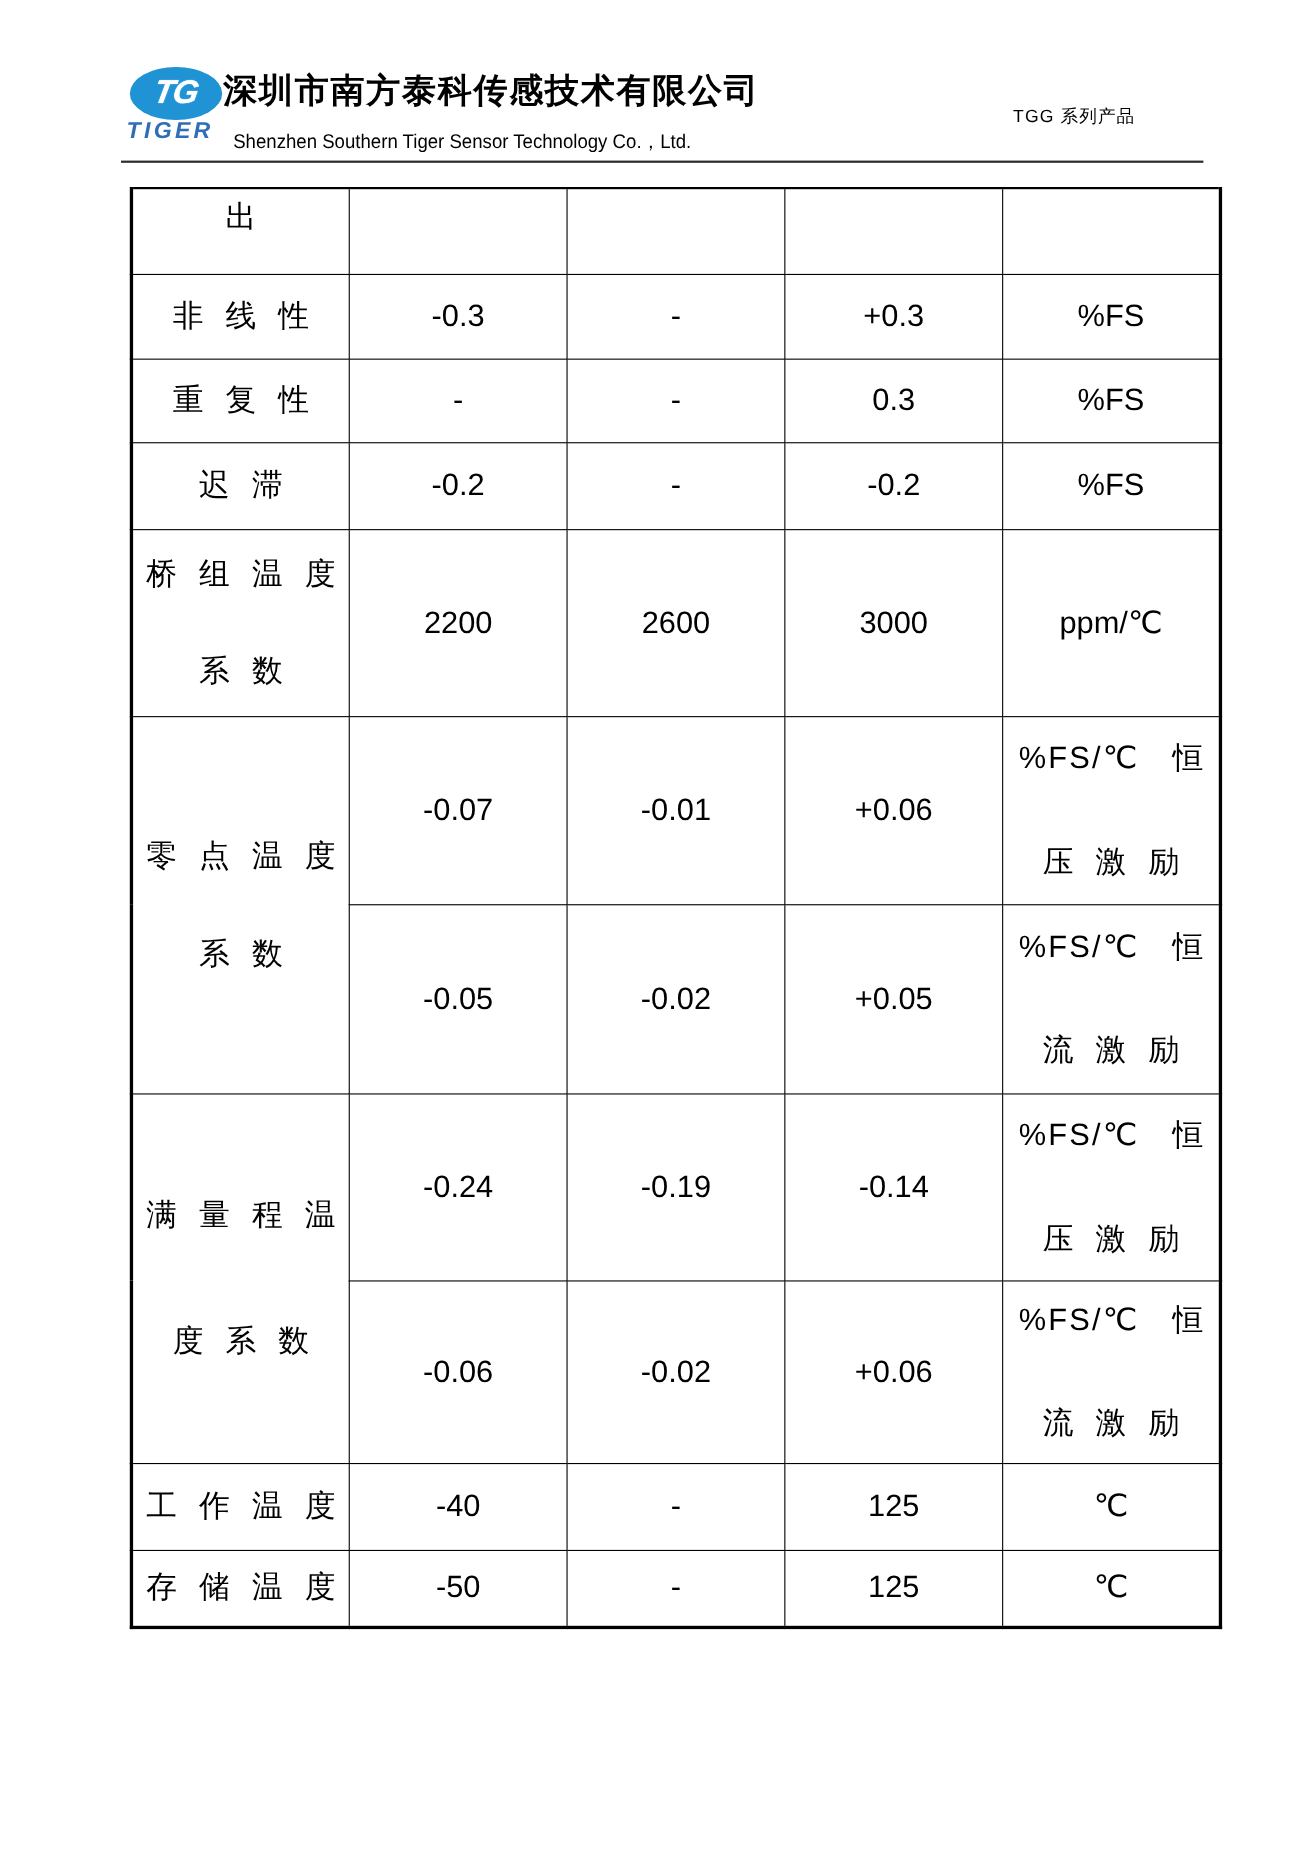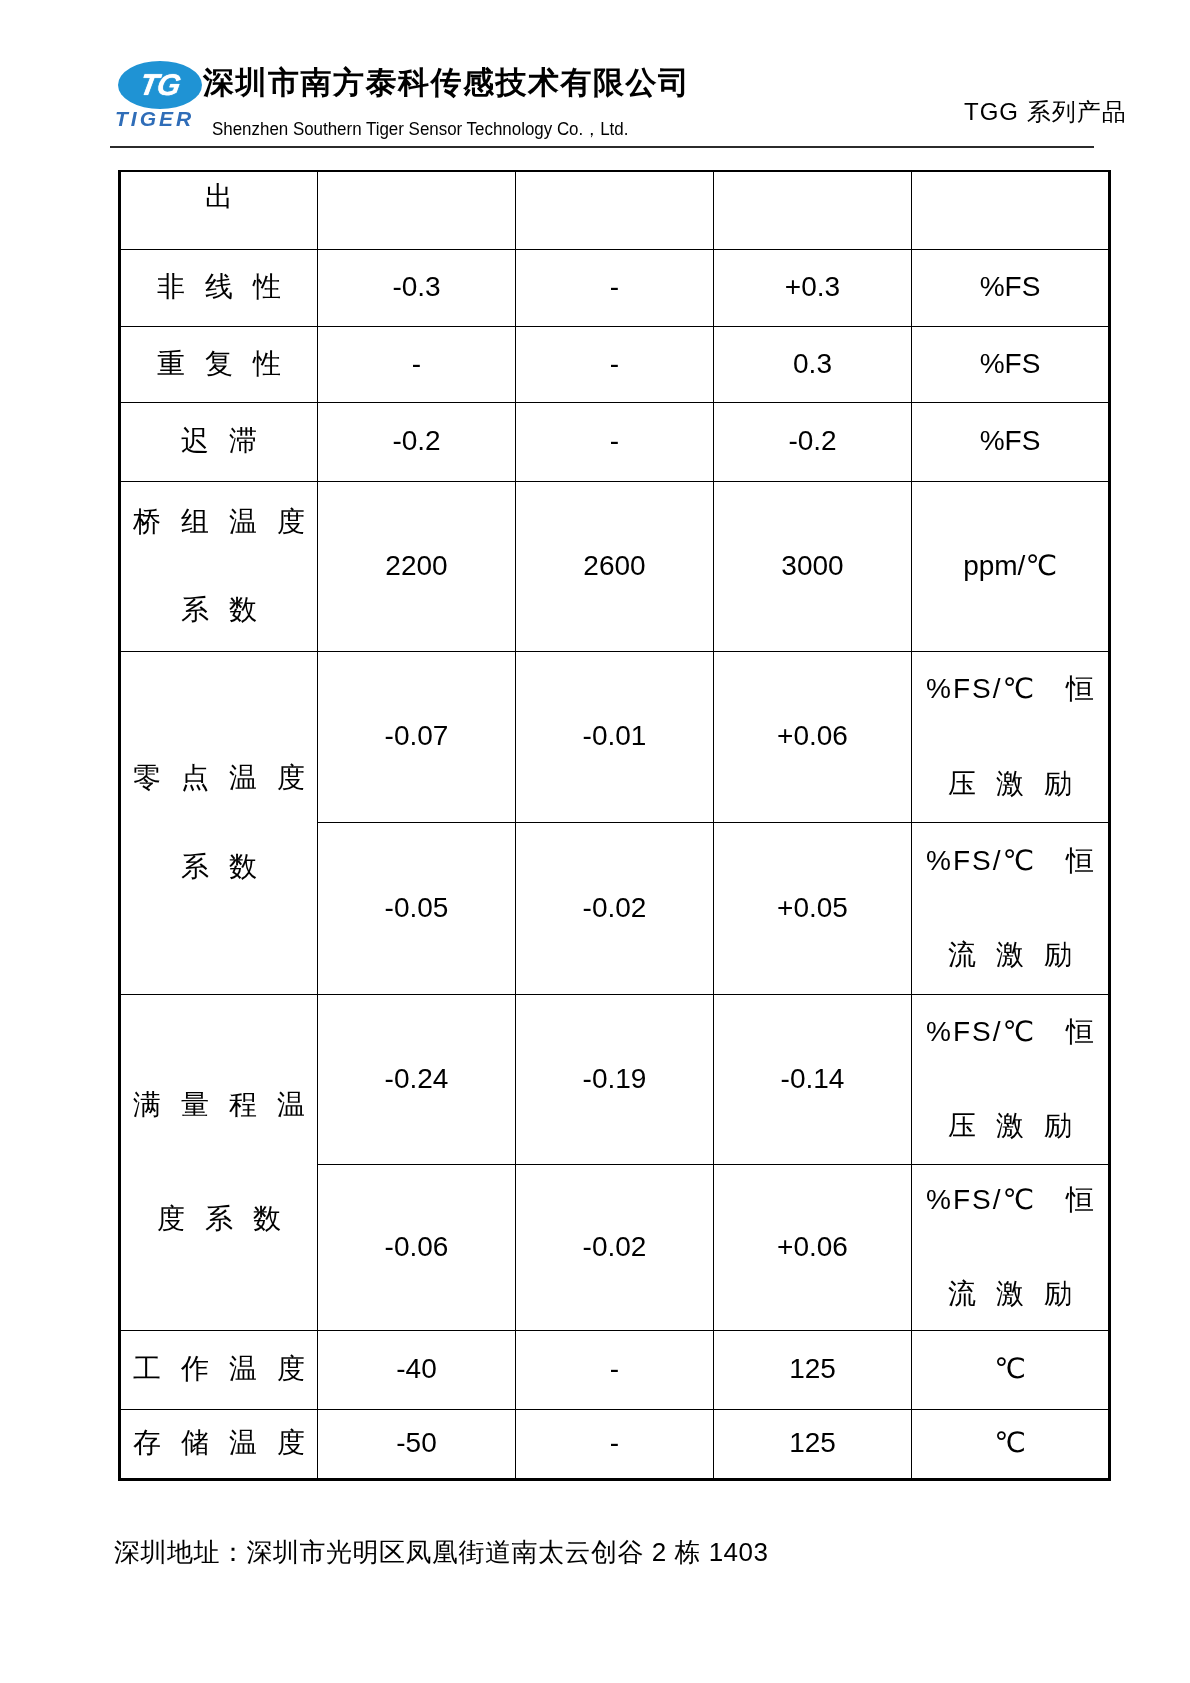--- a/index.html
+++ b/index.html
@@ -59,24 +59,23 @@
     left: 212px; top: 117px;
     font-size: 18px;
     letter-spacing: 0px;
     transform: scaleX(0.94);
     transform-origin: left center;
     white-space: nowrap;
   }
   .product-series {
     position: absolute;
     left: 921px; top: 96px;
-    font-size: 24px;
+    font-size: 16px;
     letter-spacing: 1px;
     white-space: nowrap;
-    margin-left: 43px;
   }
   .header-rule {
     position: absolute;
     left: 110px; top: 146px;
     width: 984px;
     border-top: 2.5px solid #2b2b2b;
   }
 
   
   .spec-table {
@@ -263,16 +262,15 @@
         <td><span class="cjk">存储温度</span></td>
         <td>-50</td>
         <td>-</td>
         <td>125</td>
         <td>℃</td>
       </tr>
     </tbody>
   </table>
 
   <div class="footer">
-    <div>深圳地址：深圳市光明区凤凰街道南太云创谷 2 栋 1403</div>
   </div>
 
 </div>
 
 </body></html>

